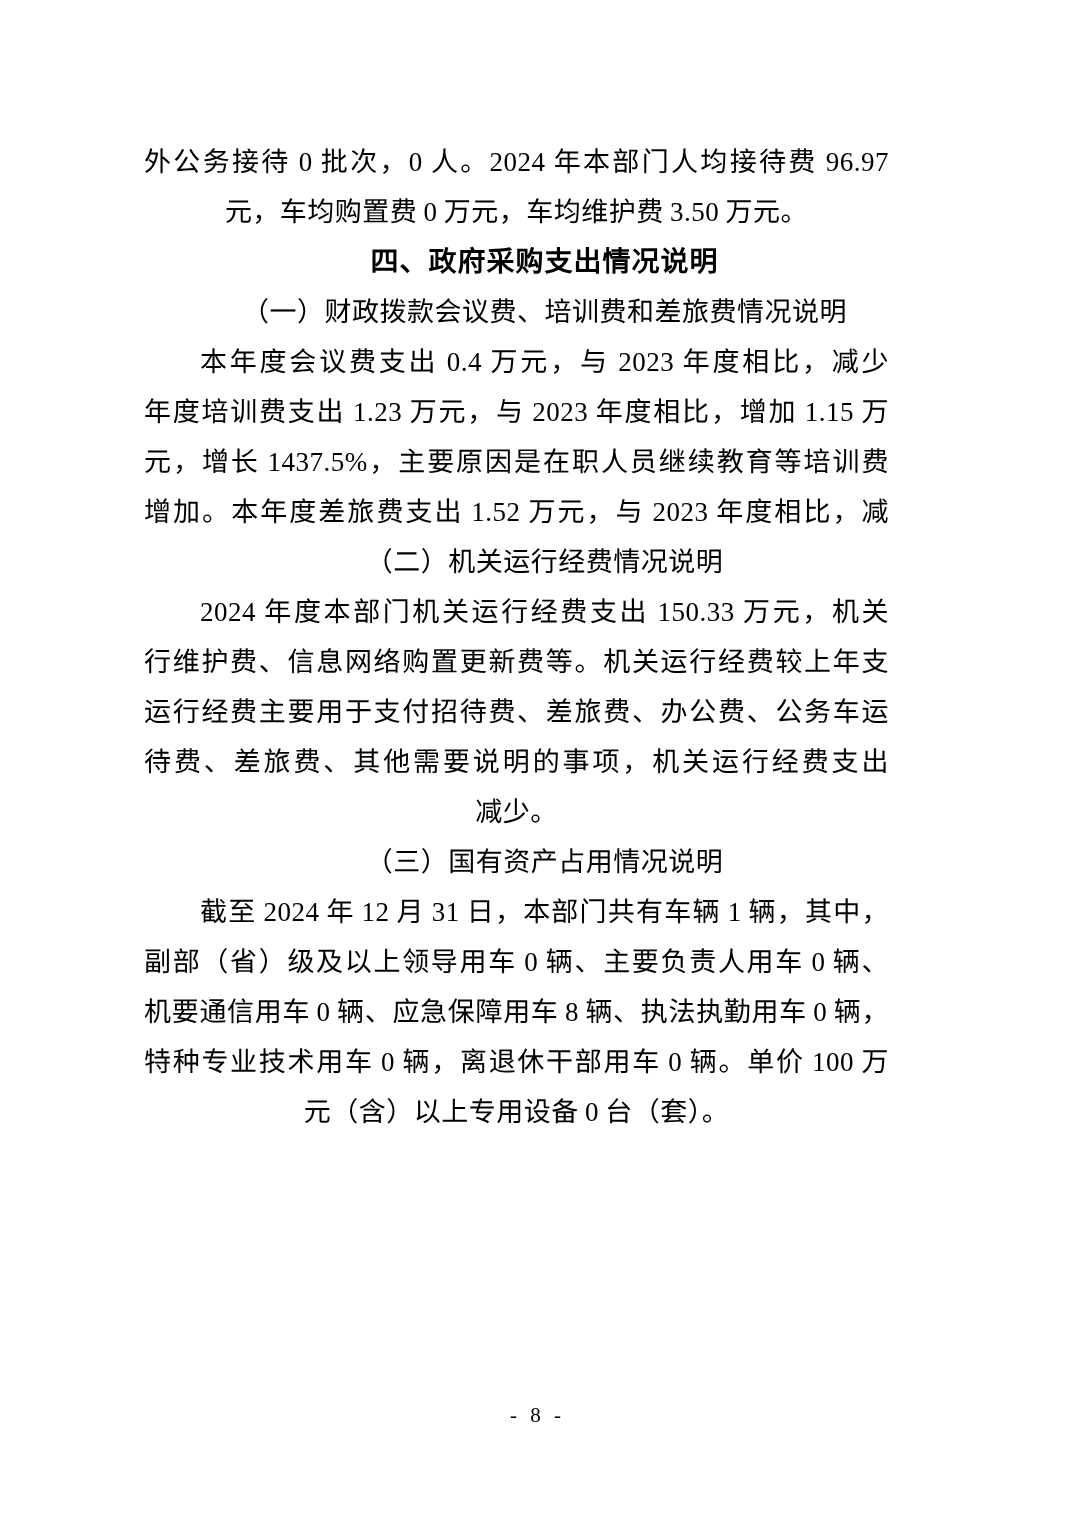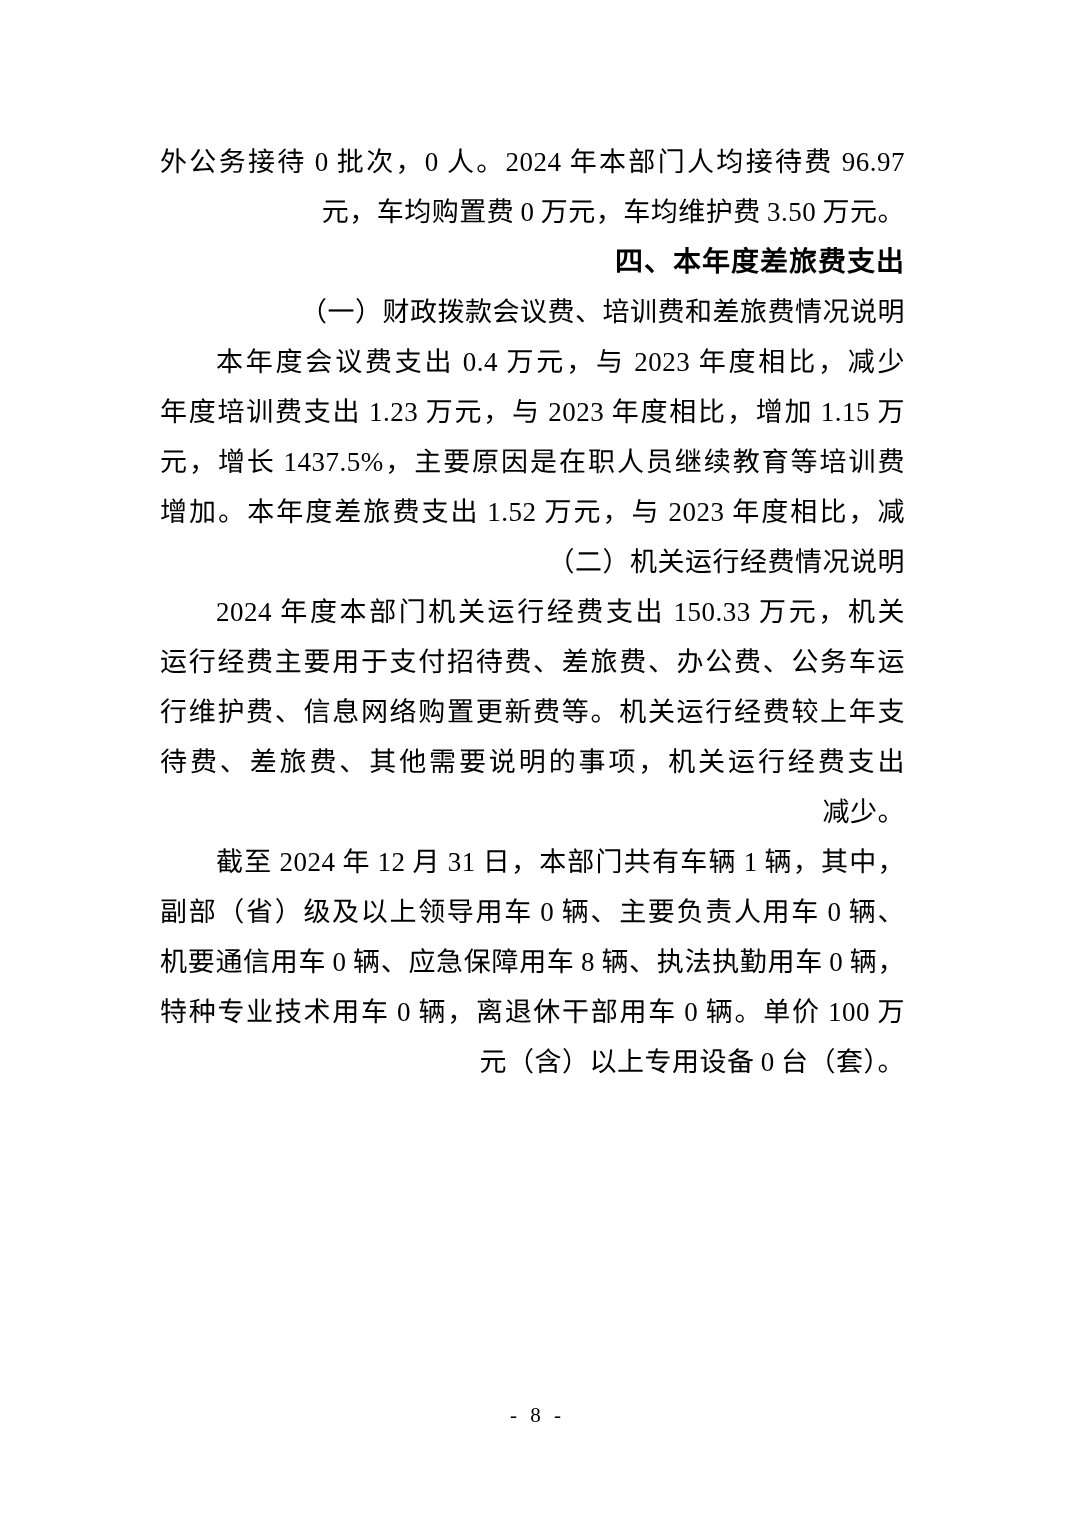--- a/index.html
+++ b/index.html
@@ -11,33 +11,33 @@
     position: relative;
     width: 1075px;
     height: 1520px;
     background: #ffffff;
     color: #000000;
     font-family: "Liberation Serif", "DejaVu Serif", serif;
     overflow: hidden;
   }
   .content {
     position: absolute;
-    left: 160px;
+    left: 144px;
     top: 137px;
     width: 745px;
   }
   .line {
     height: 50px;
     line-height: 50px;
     font-size: 27px;
     letter-spacing: 0.5px;
     word-spacing: -1px;
     overflow: hidden;
     white-space: nowrap;
-    text-align: right;
+    text-align: center;
   }
   .line.justify {
     white-space: normal;
     text-align: justify;
     text-align-last: justify;
   }
   .line.indent {
     padding-left: 56px;
   }
   .line.heading {
@@ -58,32 +58,33 @@
   }
 </style>
 </head>
 <body>
 
 <div class="page">
   <div class="content">
 
   <div class="line justify">外公务接待 0 批次，0 人。2024 年本部门人均接待费 96.97</div>
       <div class="line">元，车均购置费 0 万元，车均维护费 3.50 万元。</div>
-      <div class="line heading indent">四、本年度差旅费支出</div>
+      <div class="line heading indent">四、政府采购支出情况说明</div>
       <div class="line indent">（一）财政拨款会议费、培训费和差旅费情况说明</div>
       <div class="line indent justify">本年度会议费支出 0.4 万元，与 2023 年度相比，减少</div>
       <div class="line justify">年度培训费支出 1.23 万元，与 2023 年度相比，增加 1.15 万</div>
       <div class="line justify">元，增长 1437.5%，主要原因是在职人员继续教育等培训费</div>
       <div class="line justify">增加。本年度差旅费支出 1.52 万元，与 2023 年度相比，减</div>
       <div class="line indent">（二）机关运行经费情况说明</div>
       <div class="line indent justify">2024 年度本部门机关运行经费支出 150.33 万元，机关</div>
+      <div class="line justify">行维护费、信息网络购置更新费等。机关运行经费较上年支</div>
       <div class="line justify">运行经费主要用于支付招待费、差旅费、办公费、公务车运</div>
-      <div class="line justify">行维护费、信息网络购置更新费等。机关运行经费较上年支</div>
       <div class="line justify">待费、差旅费、其他需要说明的事项，机关运行经费支出</div>
       <div class="line">减少。</div>
+      <div class="line indent">（三）国有资产占用情况说明</div>
       <div class="line indent justify">截至 2024 年 12 月 31 日，本部门共有车辆 1 辆，其中，</div>
       <div class="line justify">副部（省）级及以上领导用车 0 辆、主要负责人用车 0 辆、</div>
       <div class="line justify">机要通信用车 0 辆、应急保障用车 8 辆、执法执勤用车 0 辆，</div>
       <div class="line justify">特种专业技术用车 0 辆，离退休干部用车 0 辆。单价 100 万</div>
       <div class="line">元（含）以上专用设备 0 台（套）。</div>
     </div>
   <div class="footer">- 8 -</div>
 </div>
 
 </body></html>

